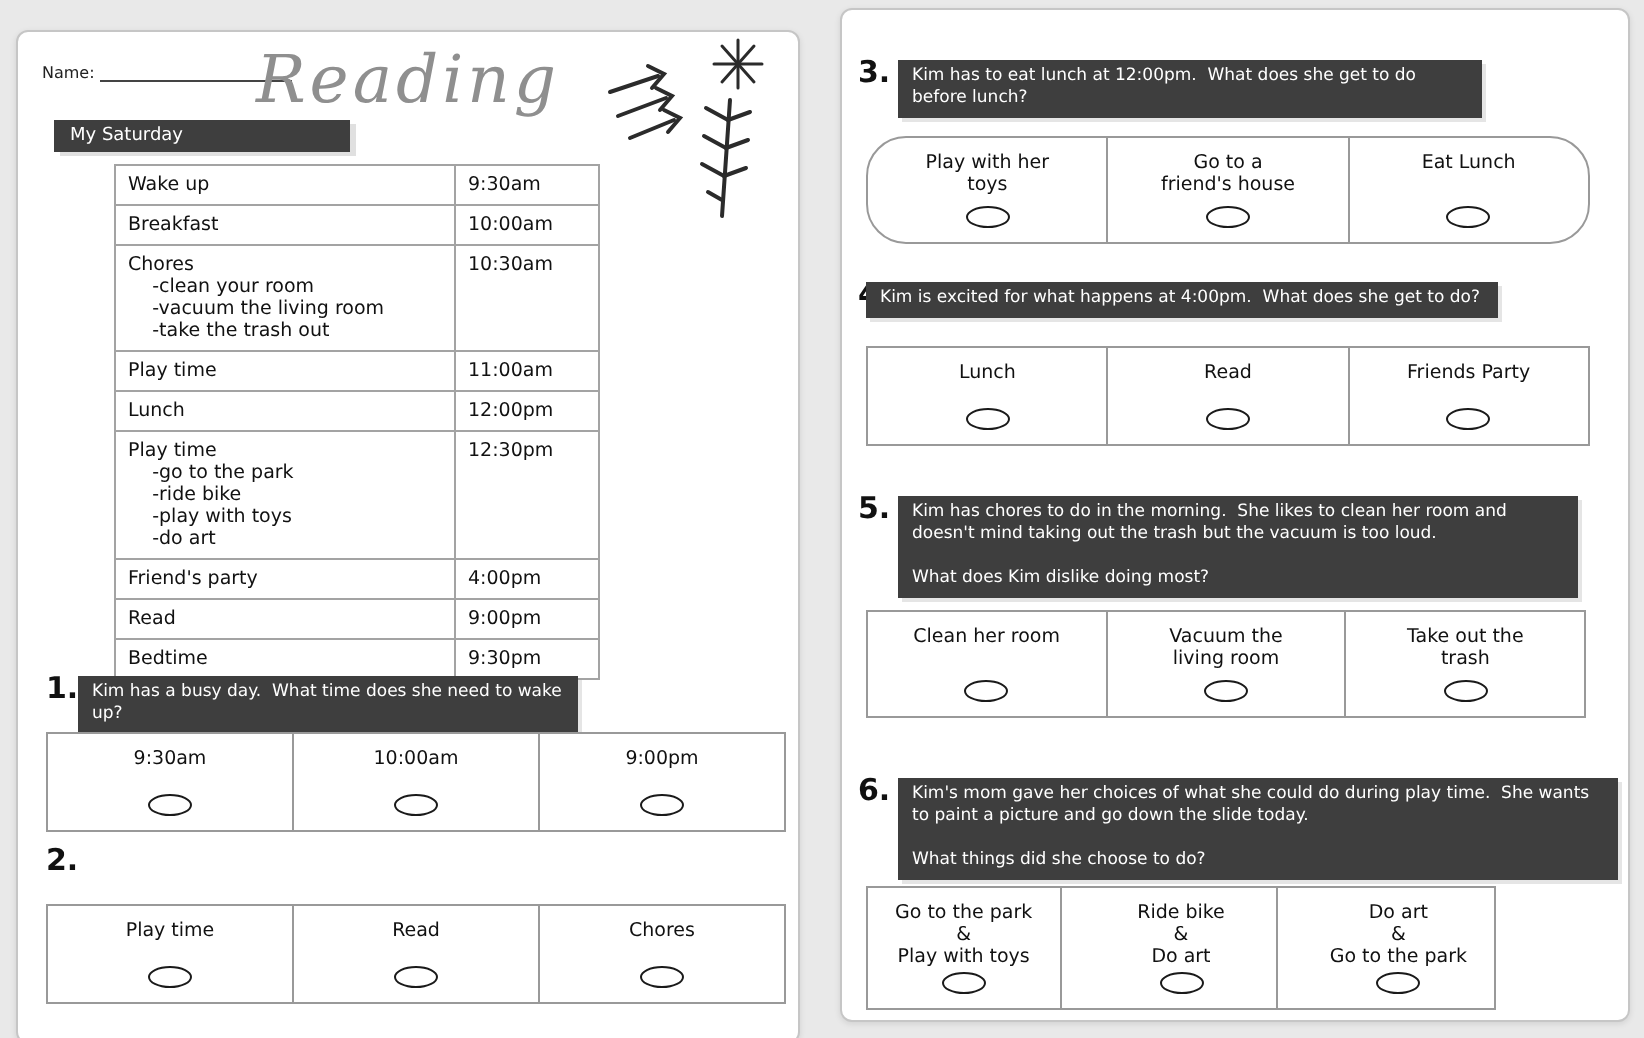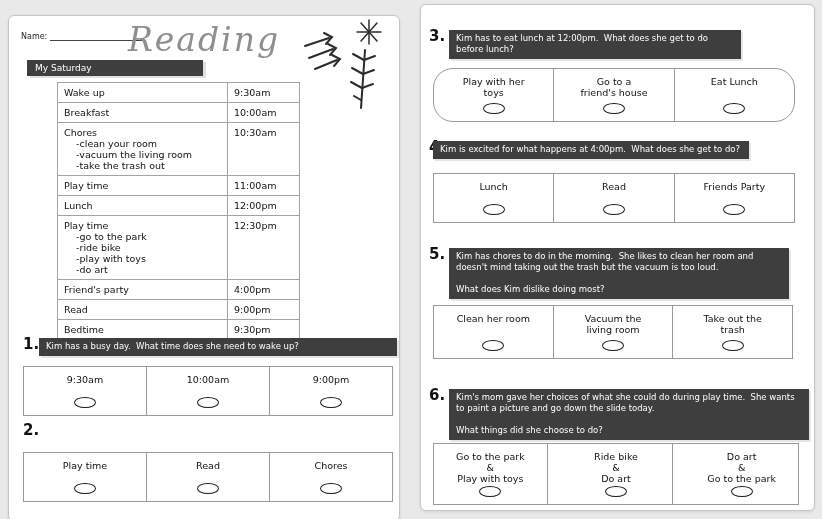--- a/index.html
+++ b/index.html
@@ -33,21 +33,21 @@
     font-size:33px;
     color:#8f8f8f;
     letter-spacing:2px;
   }
 
   .decoration { position:absolute; top:0; right:4px; }
 
   
   .schedule-heading {
     position:absolute; top:44px; left:18px;
-    width:176px; height:16px;
+    width:148px; height:16px;
     background:#3e3e3e; color:#fff;
     font-size:9px; line-height:16px;
     padding-left:8px;
     box-shadow:3px 2px 0 rgba(0,0,0,0.12);
   }
 
   
   .schedule-table {
     position:absolute; top:66px; left:48px;
     border-collapse:collapse;
@@ -107,21 +107,21 @@
   .bubble {
     width:22px; height:11px;
     border:1.6px solid #1a1a1a;
     border-radius:50%;
     background:#fff;
     cursor:pointer;
   }
 
   
   #q1-num     { left:14px; top:319px; }
-  #q1-banner  { left:30px; top:322px; width:358px; }
+  #q1-banner  { left:30px; top:322px; width:250px; }
   #q1-options { left:14px; top:350px; width:370px; height:50px; }
 
   #q2-num     { left:14px; top:405px; }
   #q2-banner  { left:30px; top:408px; width:318px; }
   #q2-options { left:14px; top:436px; width:370px; height:50px; }
 
   
   #q3-num     { left:8px;  top:22px; }
   #q3-banner  { left:28px; top:25px; width:292px; }
   #q3-options { left:12px; top:63px; width:362px; height:54px;border-radius:20px; }
@@ -129,21 +129,21 @@
   #q4-num     { left:8px;  top:133px; }
   #q4-banner  { left:12px; top:136px; width:316px; }
   #q4-options { left:12px; top:168px; width:362px; height:50px; }
 
   #q5-num     { left:8px;  top:240px; }
   #q5-banner  { left:28px; top:243px; width:340px; }
   #q5-options { left:12px; top:300px; width:360px; height:54px; }
 
   #q6-num     { left:8px;  top:381px; }
   #q6-banner  { left:28px; top:384px; width:360px; }
-  #q6-options { left:12px; top:438px; width:366px; height:62px;gap:12px; }
+  #q6-options { left:12px; top:438px; width:315px; height:62px;gap:12px; }
 </style>
 </head>
 <body>
 
 <div class="sheet" id="left-page">
 
   <div class="name-row">
     <span>Name:</span><span class="name-line"></span>
   </div>
 

